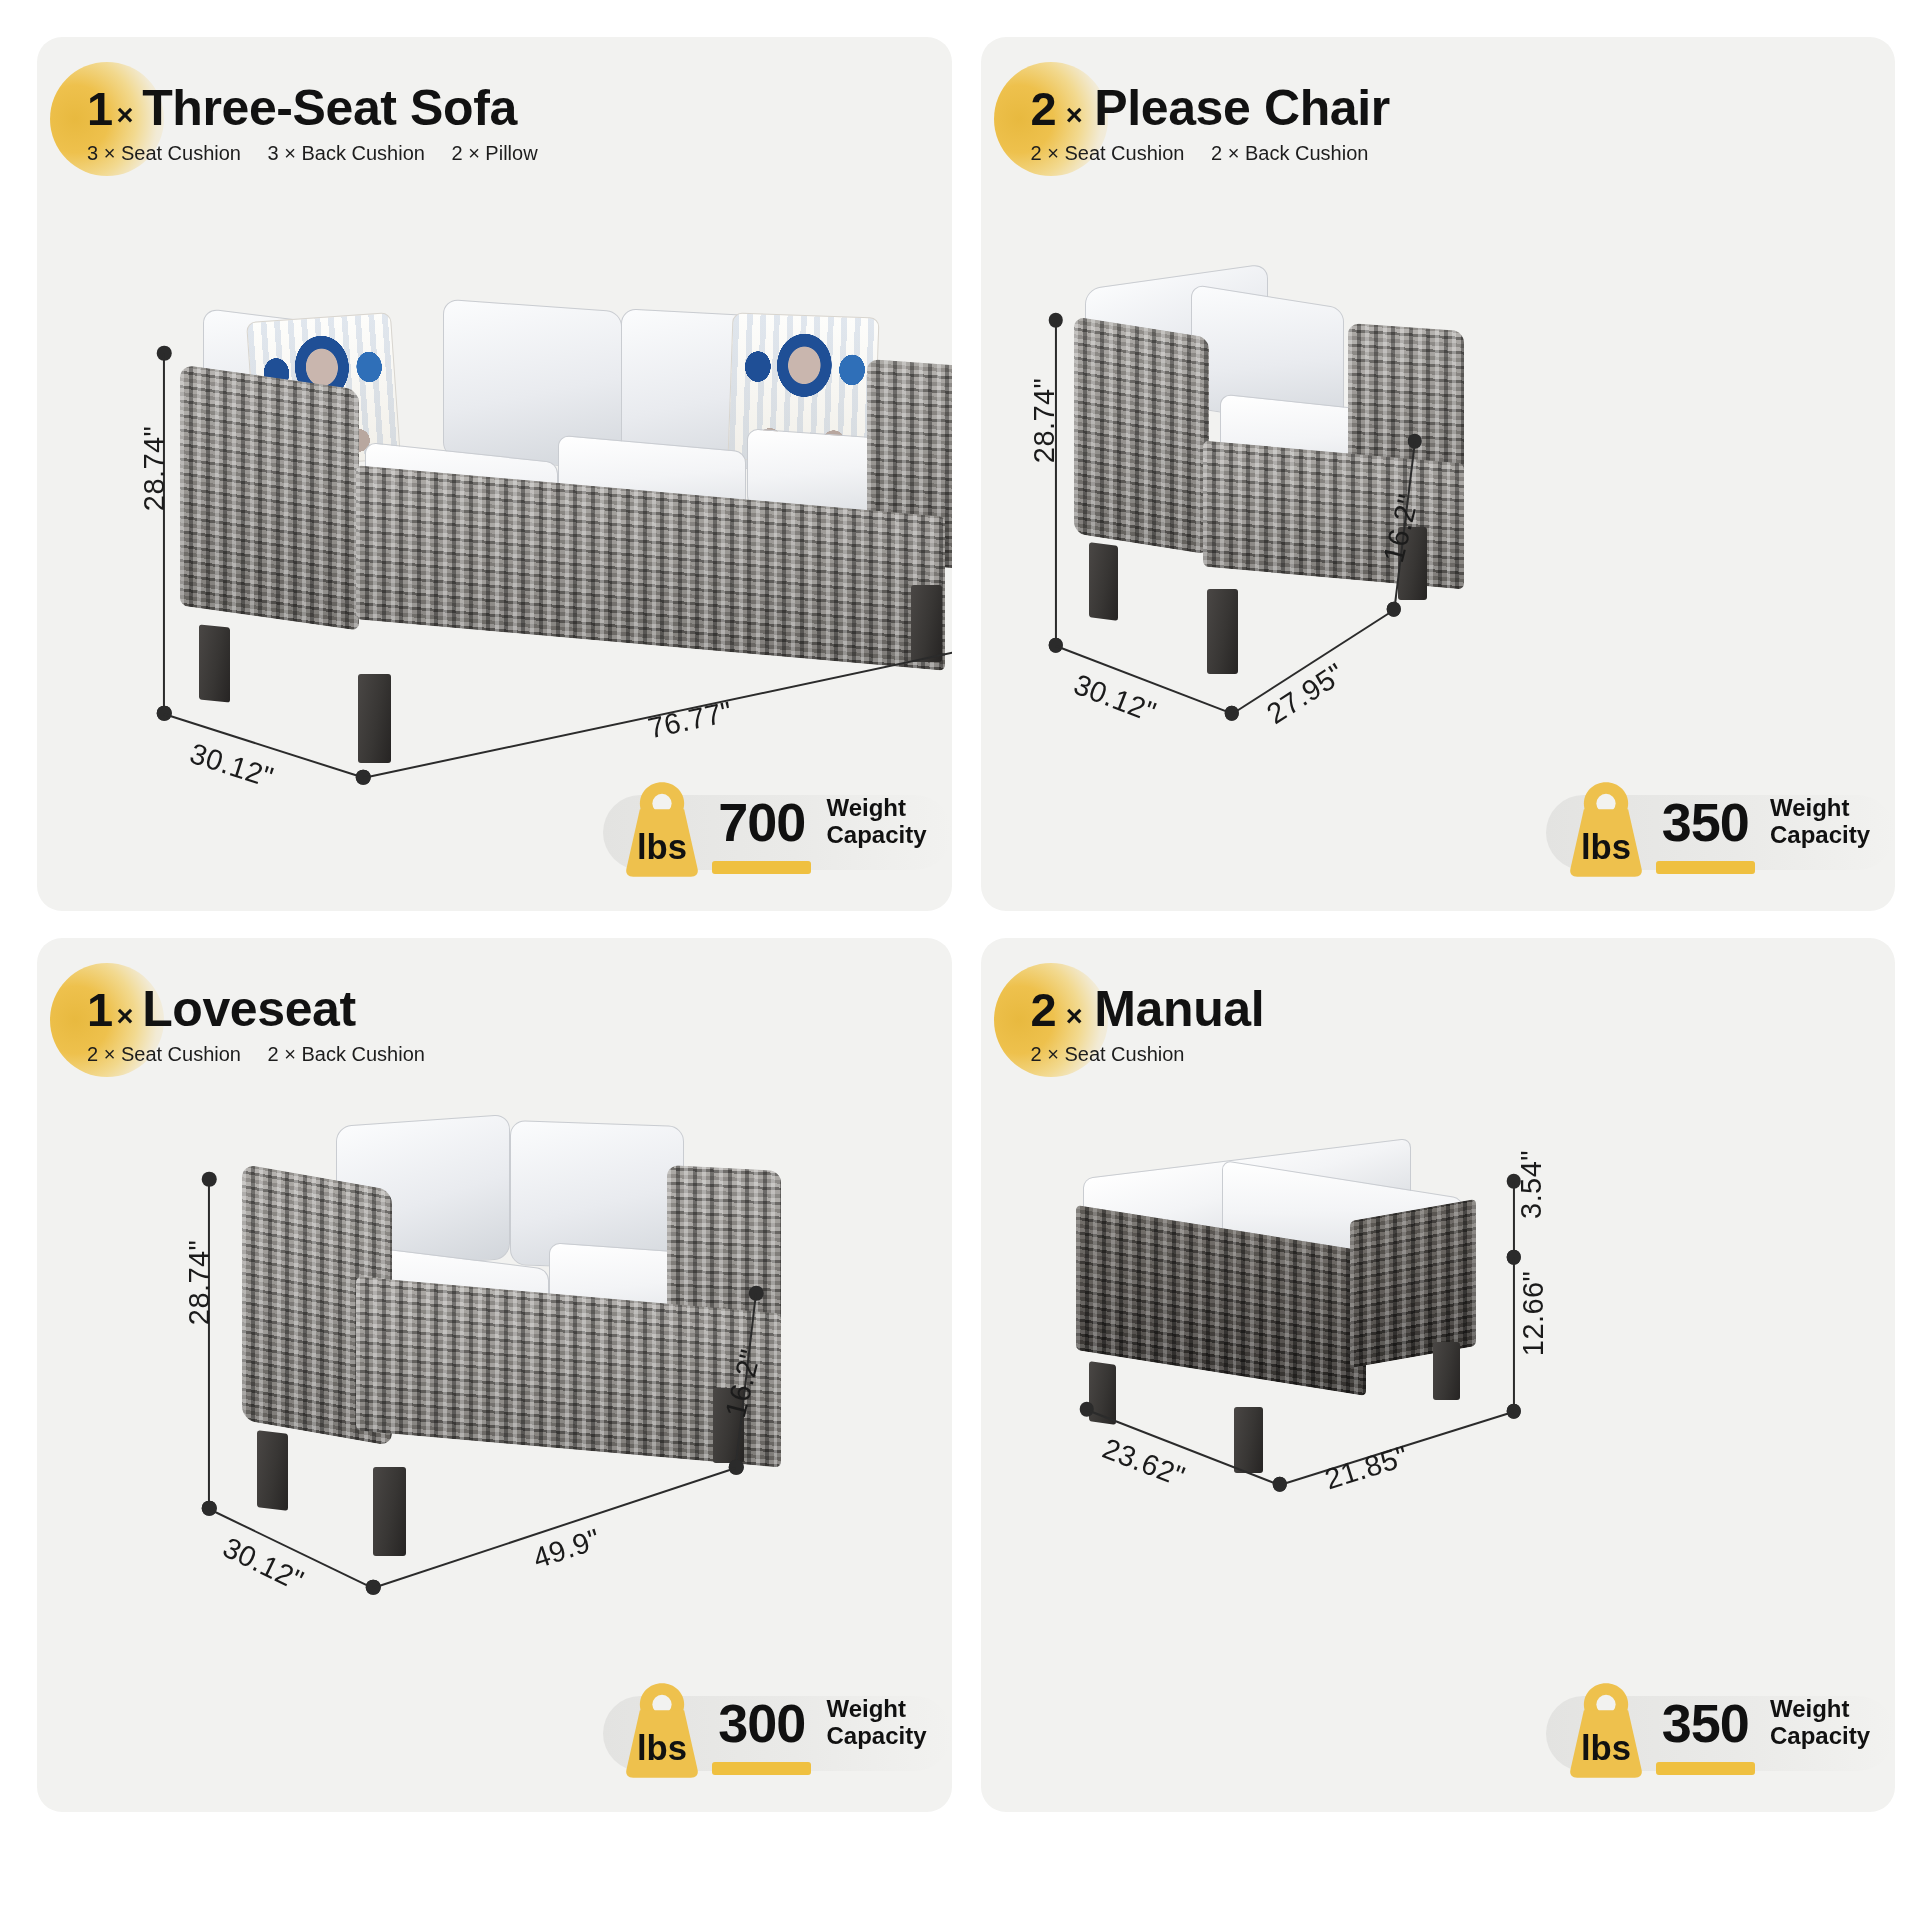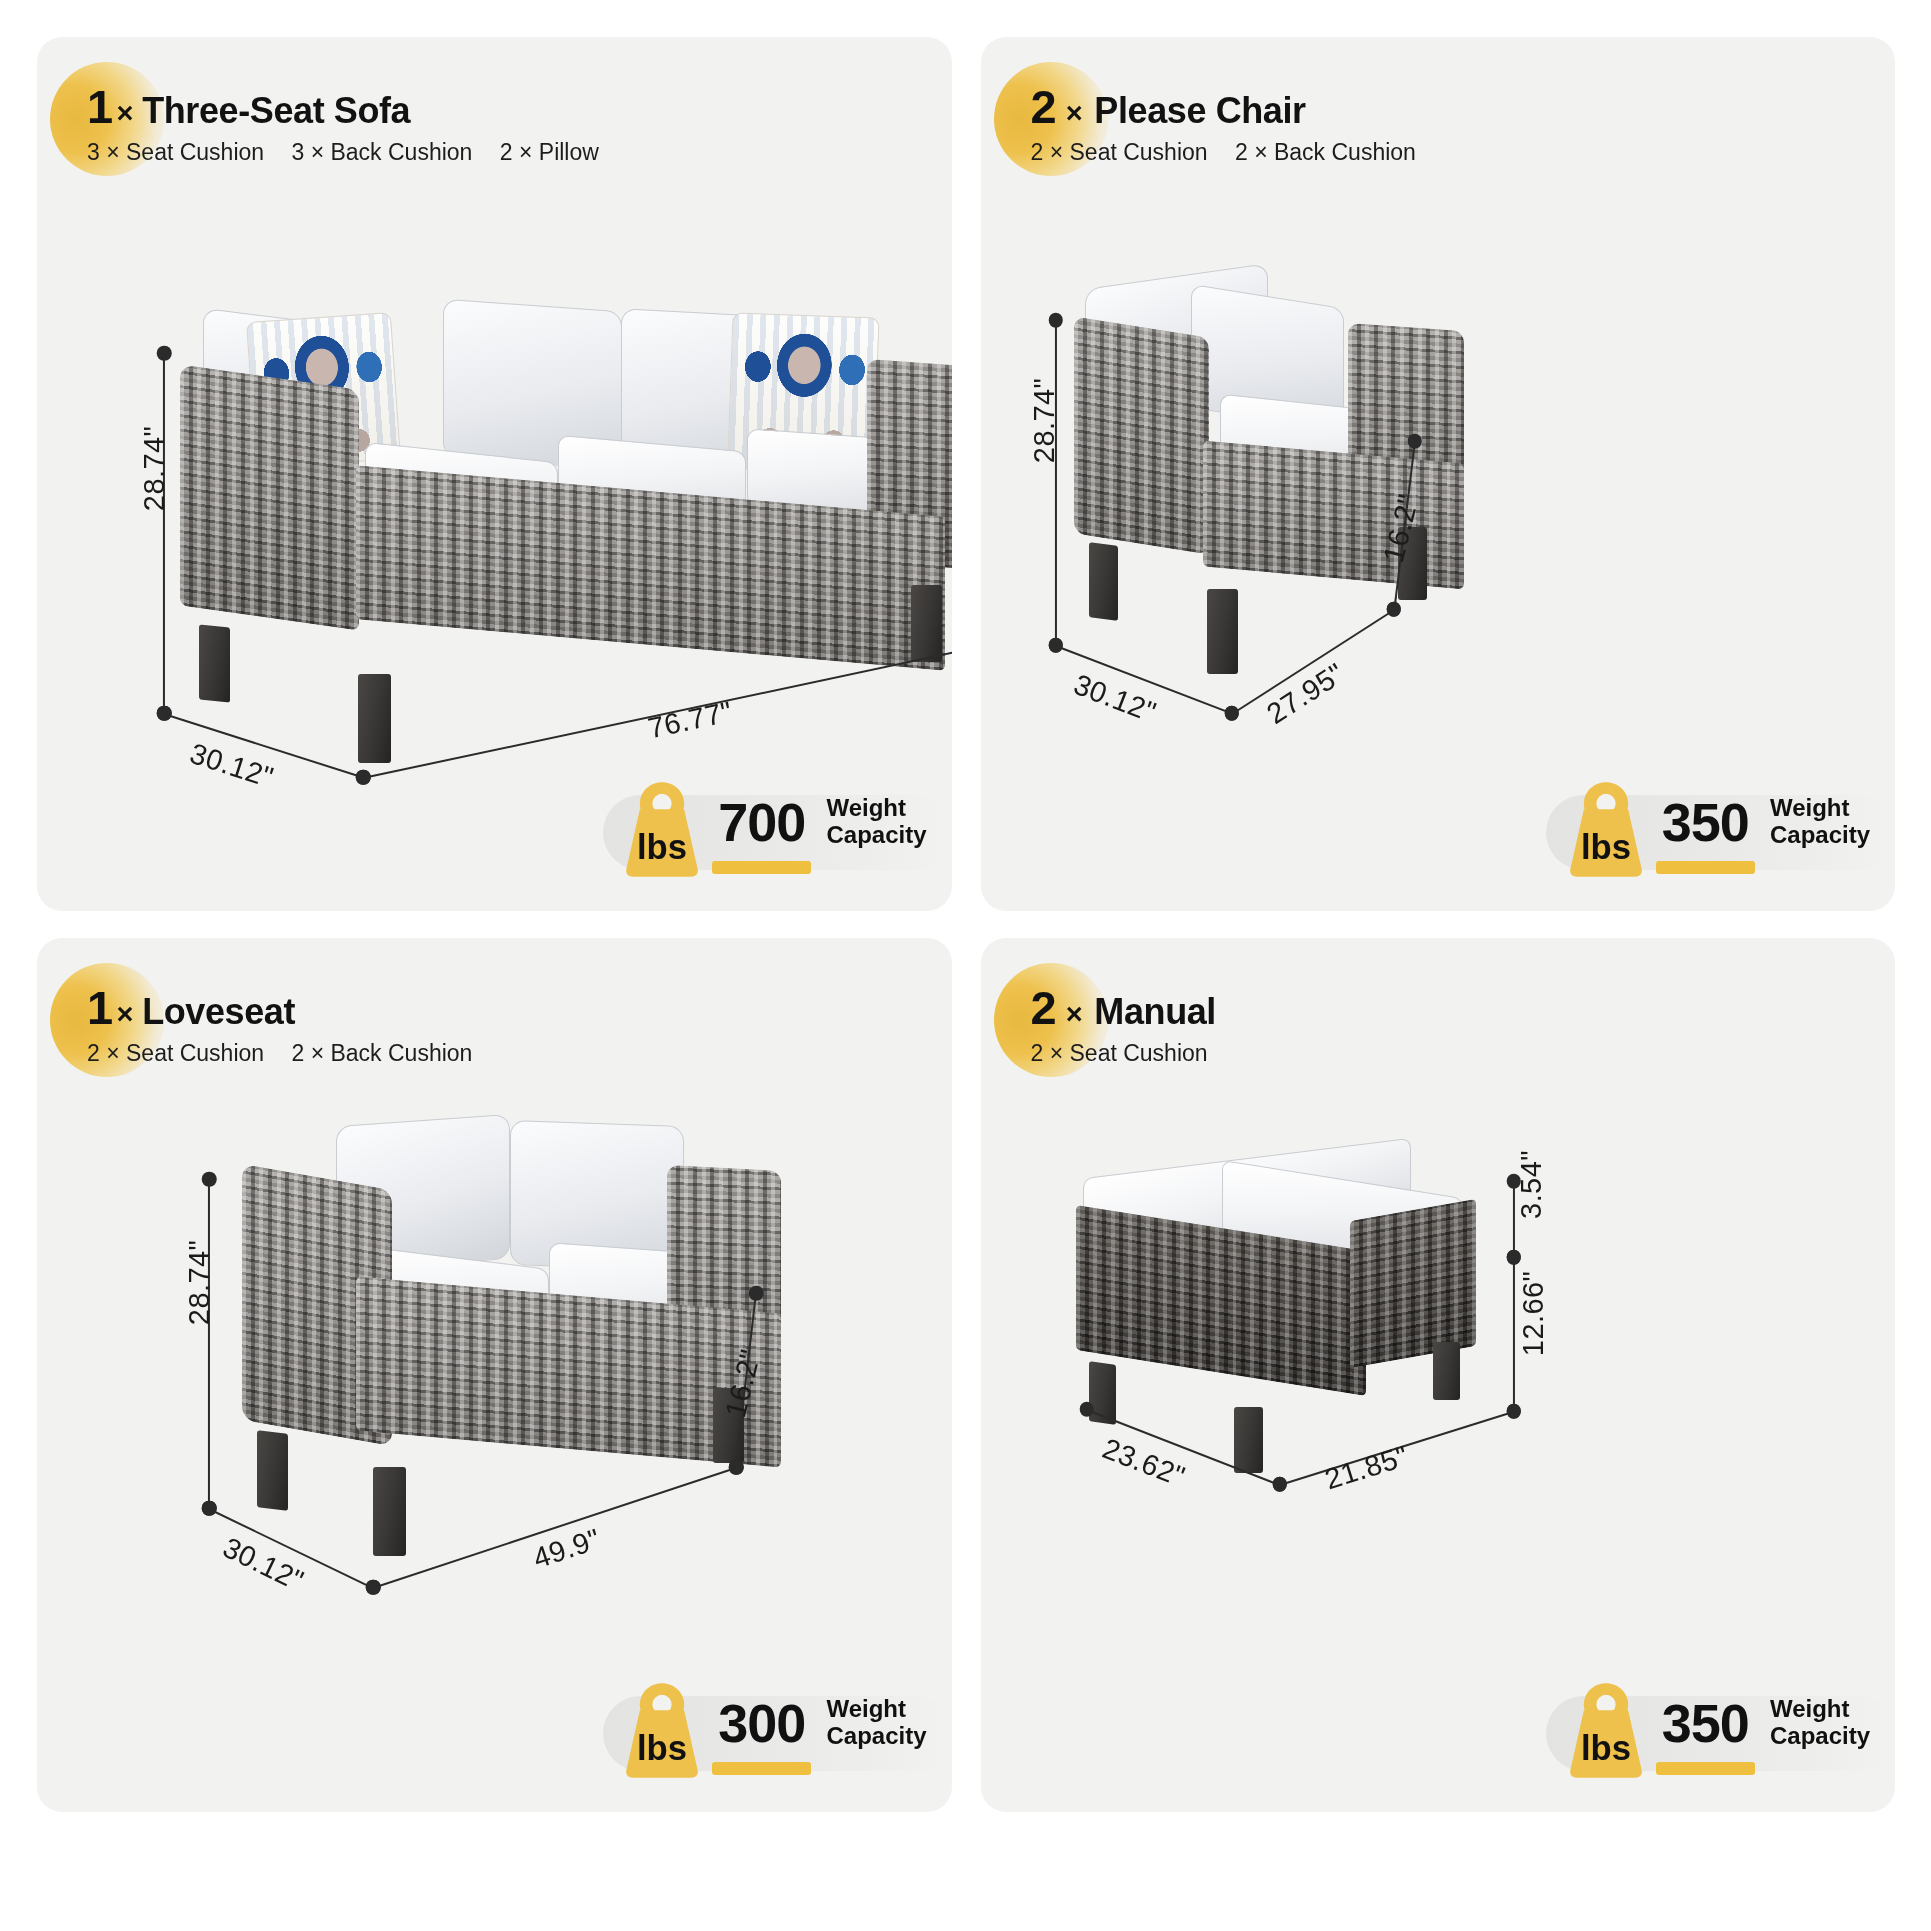--- a/index.html
+++ b/index.html
@@ -69,30 +69,30 @@
     letter-spacing: -0.5px;
   }
   .times {
     font-size: 29px;
     font-weight: bold;
     color: #121212;
     margin: 0 8.7px 0 3.9px;
   }
   .times.wide { margin: 0 11.6px 0 9.7px; }
   .ptitle {
-    font-size: 36px;
+    font-size: 50px;
     font-weight: bold;
     color: #121212;
     letter-spacing: -0.4px;
   }
   .subrow {
     position: relative;
     z-index: 2;
     margin-top: 4.8px;
-    font-size: 23px;
+    font-size: 20px;
     color: #1d1d1d;
     white-space: nowrap;
   }
   .subrow span { margin-right: 21px; }
   .subrow span:last-child { margin-right: 0; }
 
   
   .stage {
     position: absolute;
     inset: 0;

